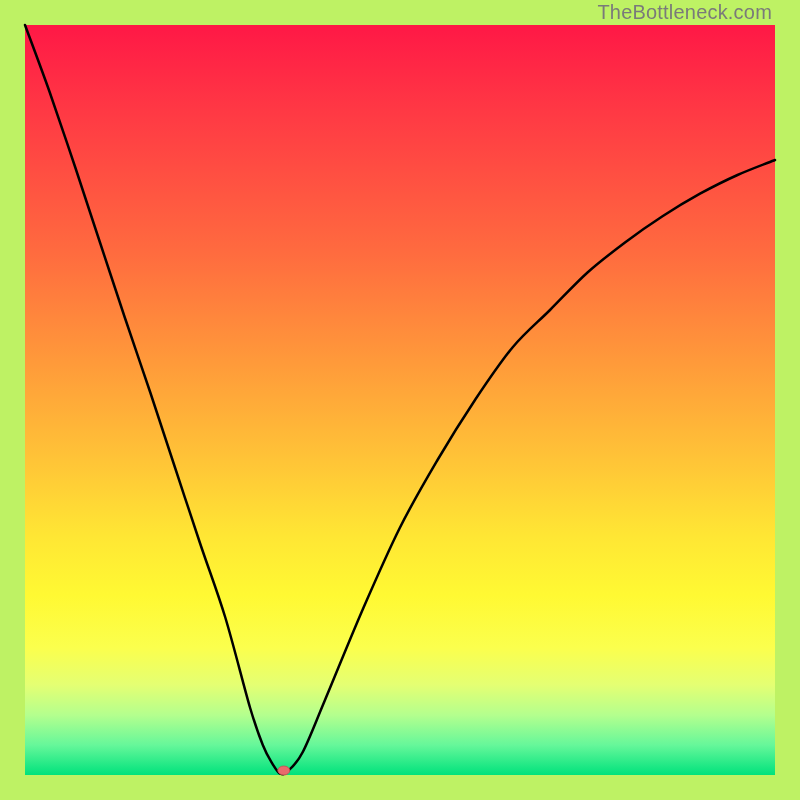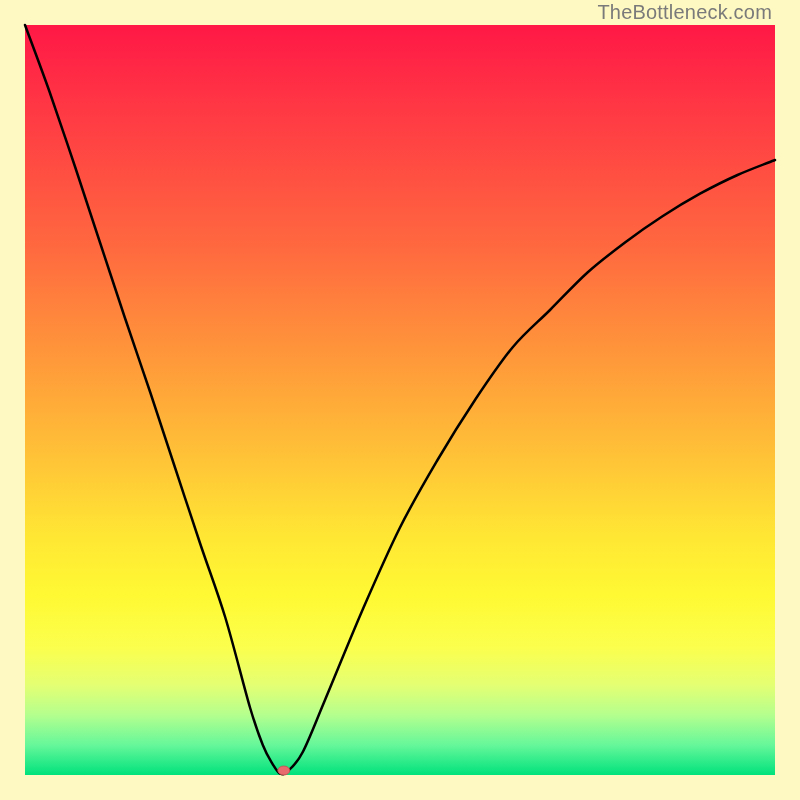--- a/index.html
+++ b/index.html
@@ -10,21 +10,21 @@
     background: #000;
     overflow: hidden;
     font-family: Arial, Helvetica, sans-serif;
   }
   .frame {
     position: absolute;
     top: 0;
     left: 0;
     width: 800px;
     height: 800px;
-    background: #fef9c3;
+    background: #bef264;
     text-align: center;
   }
   .plot {
     position: absolute;
     top: 25px;
     left: 25px;
     width: 750px;
     height: 750px;
     background: linear-gradient(
       to bottom,

